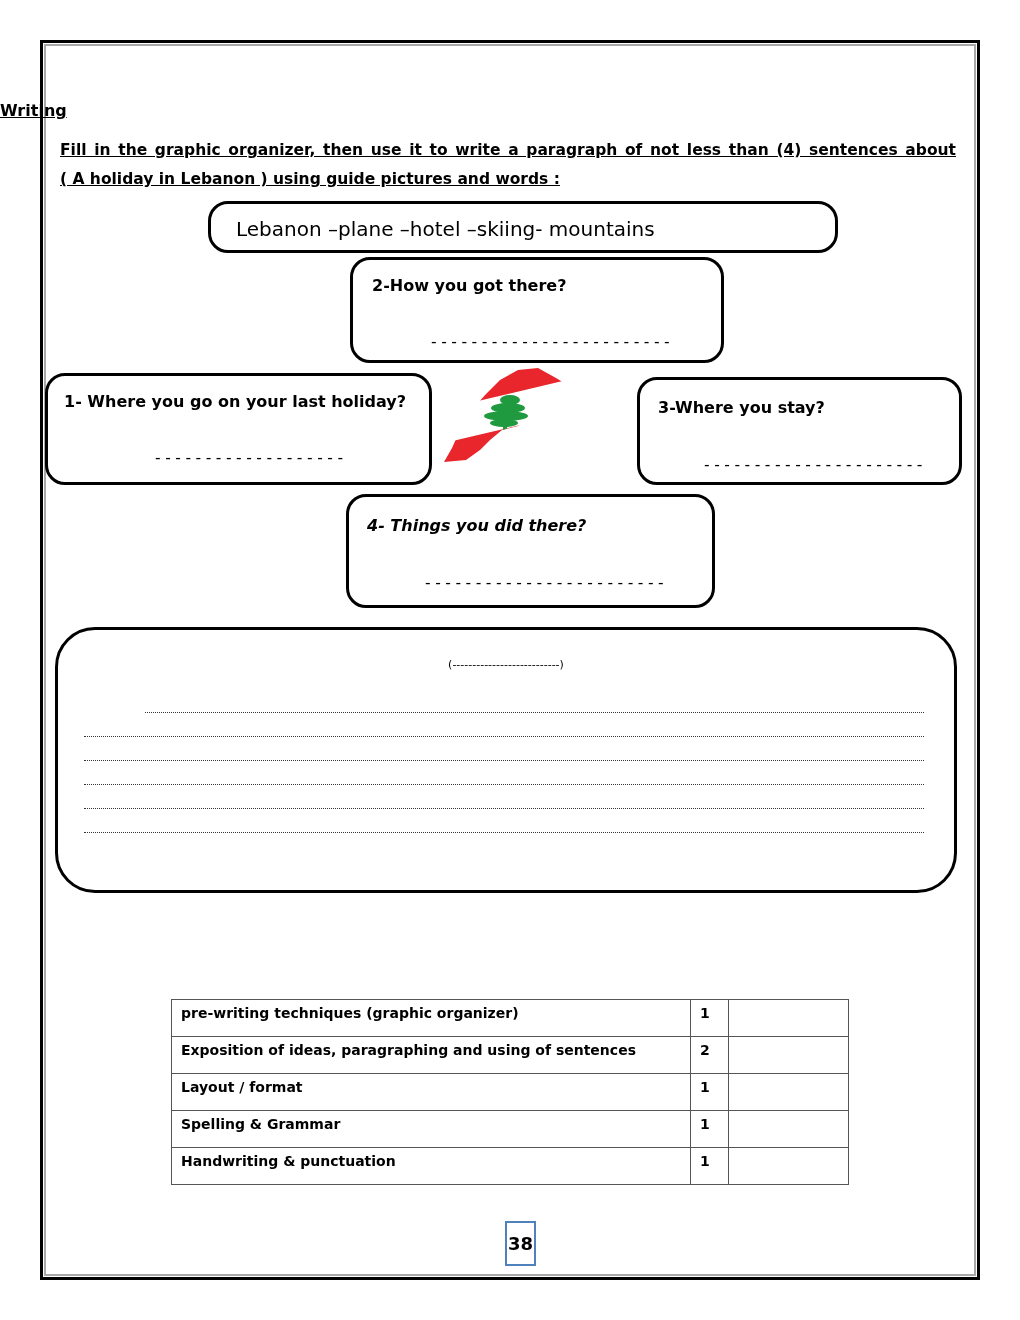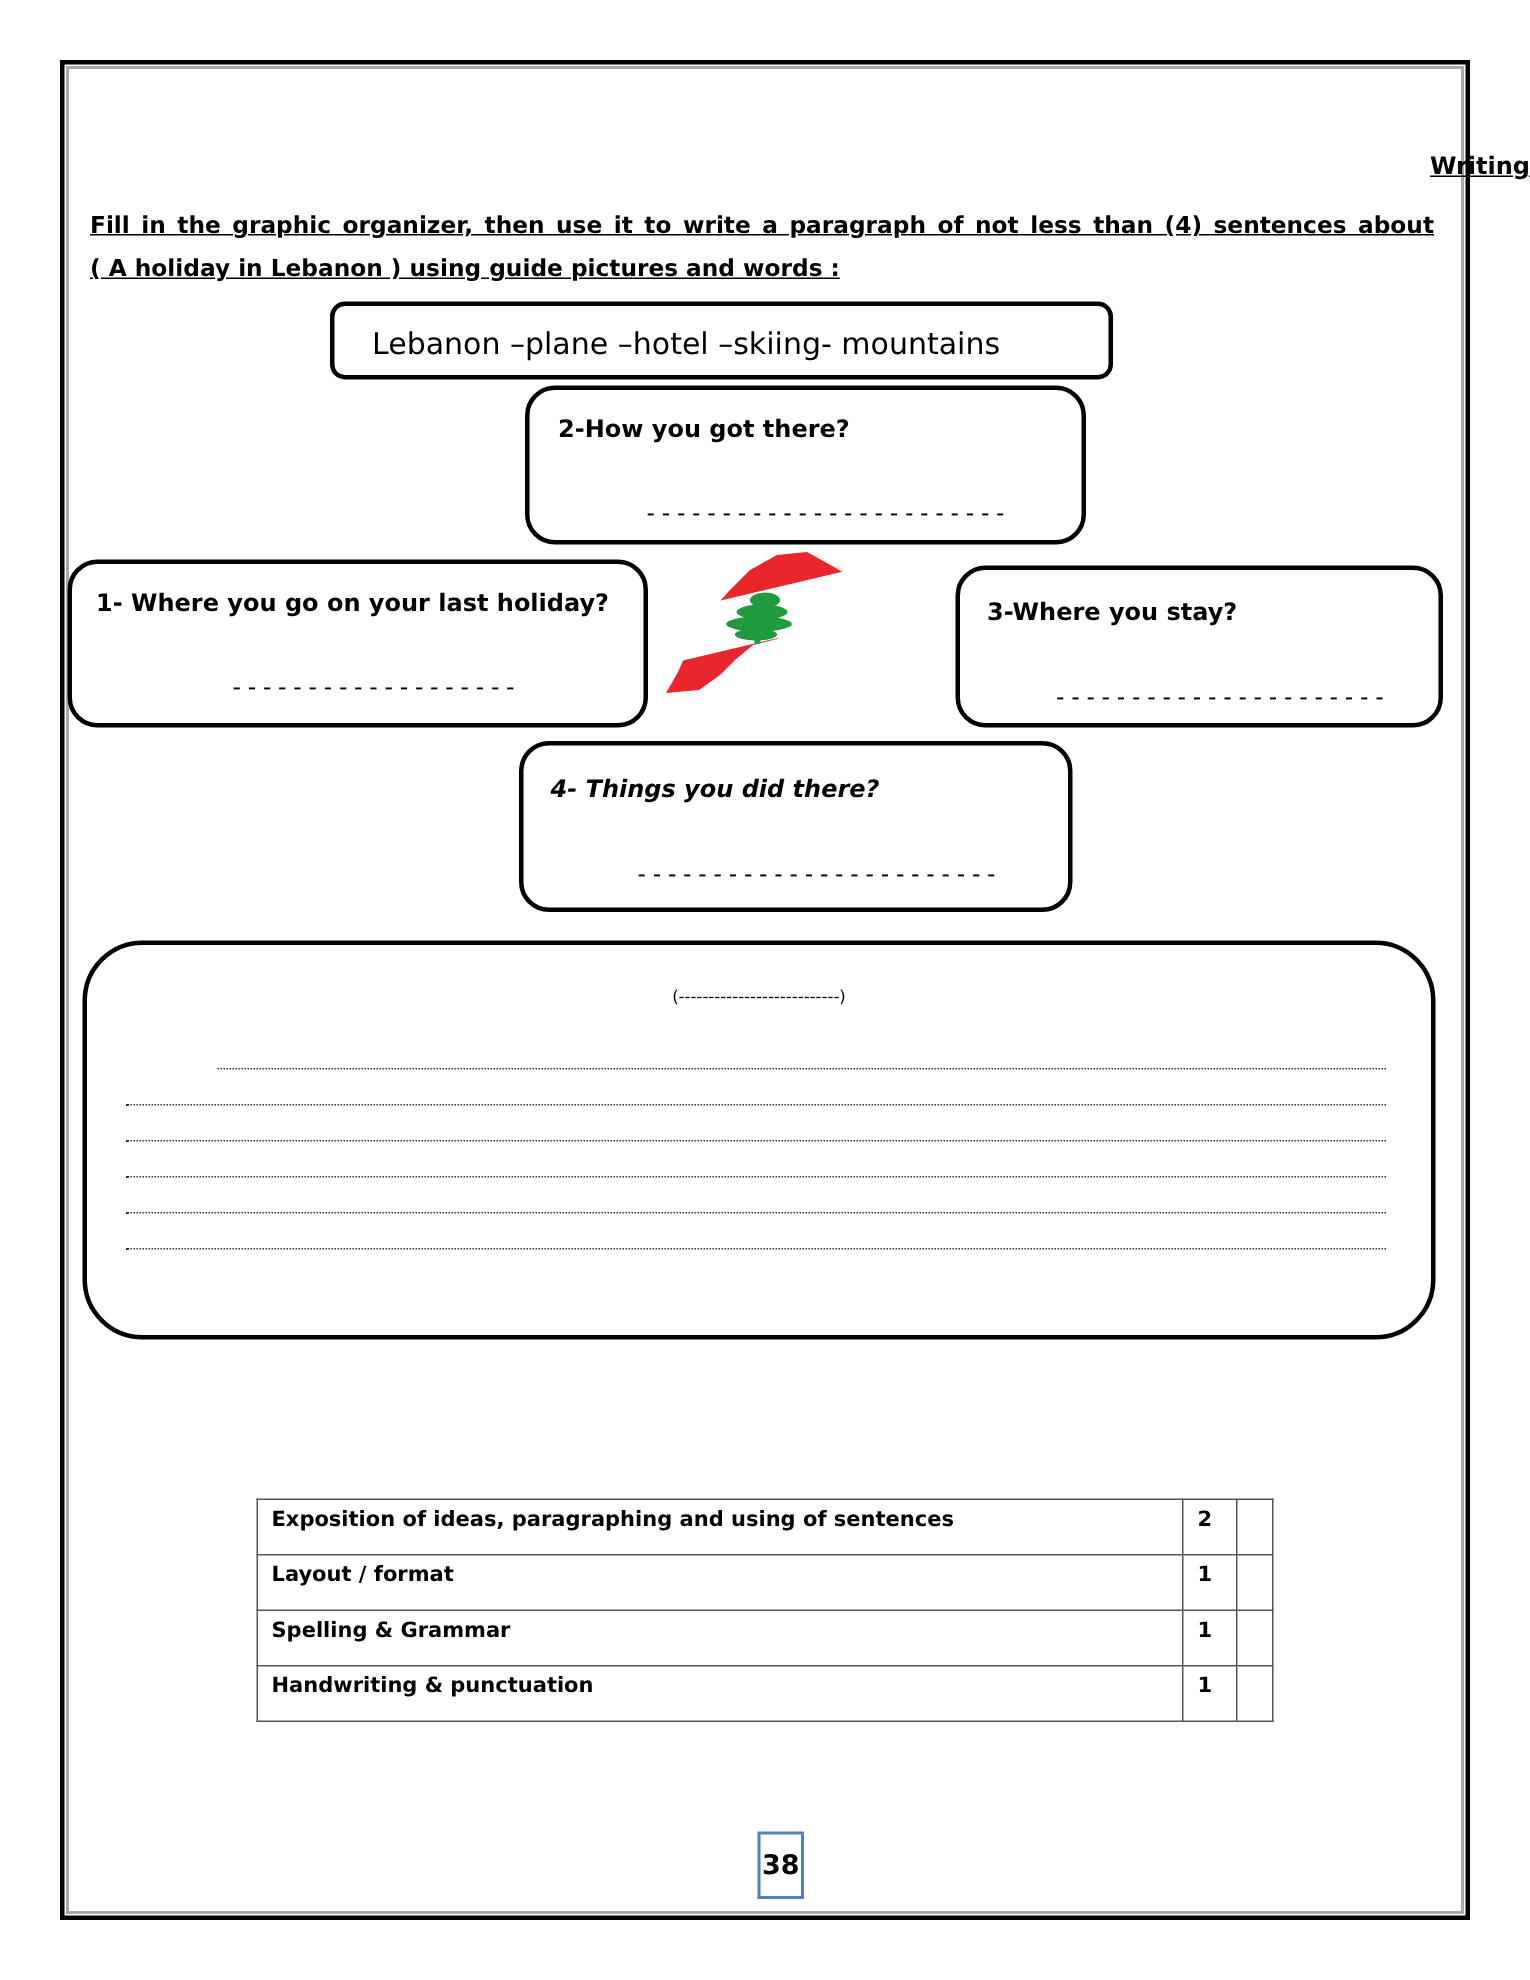--- a/index.html
+++ b/index.html
@@ -3,21 +3,21 @@
 <meta charset="utf-8">
 <style>
   html, body { margin: 0; padding: 0; background: #ffffff; }
   body { width: 1020px; height: 1320px; position: relative; overflow: hidden;
          font-family: "DejaVu Sans", sans-serif; color: #000; }
   .page-border { position: absolute; left: 40px; top: 40px; width: 934px; height: 1234px;
                  border: 3px solid #000; box-sizing: content-box; }
   .page-border::after { content: ""; position: absolute; left: 1px; top: 1px; right: 1px; bottom: 1px;
                         border: 2px solid #a8a8a8; }
   .abs { position: absolute; }
-  .title { left: 0; width: 1020px; top: 101px; text-align: right; font-weight: bold; font-size: 16px;
+  .title { left: 0; width: 1020px; top: 101px; text-align: left; font-weight: bold; font-size: 16px;
            text-decoration: underline; }
   .instr { left: 60px; width: 896px; font-weight: bold; font-size: 15.5px; text-decoration: underline;
            white-space: nowrap; }
   .instr1 { top: 141px; text-align: justify; text-align-last: justify; }
   .instr2 { top: 170px; }
   .rbox { position: absolute; border: 3px solid #000; border-radius: 20px; box-sizing: border-box; background: #fff; }
   .q { position: absolute; font-weight: bold; font-size: 16px; white-space: nowrap; }
   .dash { position: absolute; font-size: 16px; letter-spacing: 0.5px; white-space: nowrap; font-family: "DejaVu Sans Mono", monospace; }
   .words { font-size: 20px; white-space: nowrap; }
   .para-box { left: 55px; top: 627px; width: 902px; height: 266px; border-radius: 40px; }
@@ -31,21 +31,21 @@
 </style>
 </head>
 <body>
 
 <div class="page-border"></div>
 
 <div class="abs title">Writing</div>
 <div class="abs instr instr1"> Fill in the graphic organizer, then use it to write a paragraph of not less than (4) sentences about</div>
 <div class="abs instr instr2">( A holiday in Lebanon ) using guide pictures and words :</div>
 
-<div class="rbox" style="left:220px; top:201px; width:522px; height:52px; border-radius:10px;">
+<div class="rbox" style="left:208px; top:201px; width:630px; height:52px; border-radius:20px;">
   <div class="words" style="position:absolute; left:25px; top:13px;">Lebanon –plane –hotel –skiing- mountains</div>
 </div>
 
 <div class="rbox" style="left:350px; top:257px; width:374px; height:106px;">
   <div class="q" style="left:19px; top:16px;">2-How you got there?</div>
   <div class="dash" style="left:76px; top:72px;">------------------------</div>
 </div>
 
 <div class="rbox" style="left:45px; top:373px; width:387px; height:112px;">
   <div class="q" style="left:16px; top:16px;">1- Where you go on your last holiday?</div>
@@ -89,20 +89,25 @@
   <div class="wline" style="left:87px; right:30px; top:82px;"></div>
   <div class="wline" style="left:26px; right:30px; top:106px;"></div>
   <div class="wline" style="left:26px; right:30px; top:130px;"></div>
   <div class="wline" style="left:26px; right:30px; top:154px;"></div>
   <div class="wline" style="left:26px; right:30px; top:178px;"></div>
   <div class="wline" style="left:26px; right:30px; top:202px;"></div>
 </div>
 
 <table class="rubric">
   <tbody>
+      <tr>
+    <td style="width:519px">pre-writing techniques (graphic organizer)</td>
+    <td style="width:38px">1</td>
+    <td></td>
+  </tr>
   <tr>
     <td>Exposition of ideas, paragraphing and using of sentences</td>
     <td>2</td>
     <td></td>
   </tr>
   <tr>
     <td>Layout / format</td>
     <td>1</td>
     <td></td>
   </tr>

